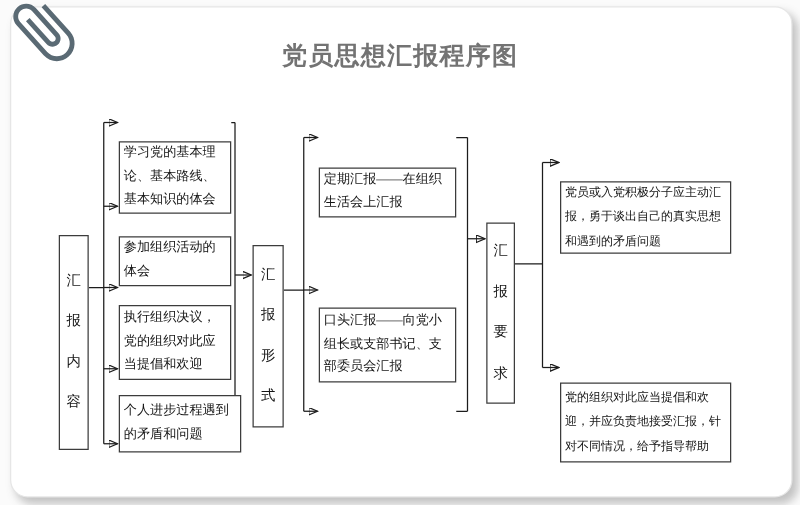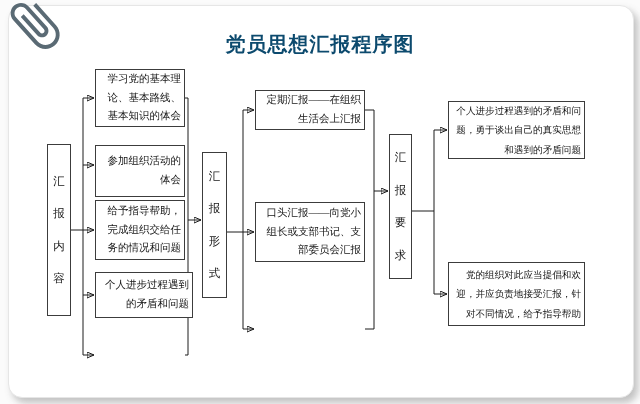--- a/index.html
+++ b/index.html
@@ -15,27 +15,28 @@
     background:#ffffff;border:1px solid #e6e6e6;border-radius:14px;
     box-shadow:4px 5px 7px rgba(90,90,90,.35);
   }
   .clip{
     position:absolute;left:4px;top:-6px;width:62px;height:62px;
     transform:rotate(-42deg);z-index:3;
   }
   .title{
     position:absolute;left:0;top:31px;width:640px;margin:0;
     text-align:center;font-family:"Liberation Sans","DejaVu Sans",sans-serif;
-    font-size:20px;font-weight:700;letter-spacing:1px;color:#0c4a6e;z-index:2;
+    font-size:20px;font-weight:700;letter-spacing:1px;color:#737373;z-index:2;
   }
   .node{
     position:absolute;box-sizing:border-box;border:1px solid #3c3c3c;
     background:#fff;display:flex;align-items:center;justify-content:center;
-    text-align:right;font-size:10.5px;line-height:1.8;z-index:2;
+    text-align:left;font-size:10.5px;line-height:1.8;z-index:2;
     padding:1px 3px;
+    margin-top:44px;
   }
   .vnode{
     flex-direction:column;gap:21px;font-size:11.5px;line-height:1;
     padding:0;letter-spacing:0;
   }
   .small{font-size:9.6px;line-height:2.0;}
   .wires{position:absolute;left:0;top:0;width:640px;height:404px;z-index:1;}
   .wires path{stroke:#1c1c1c;stroke-width:1;fill:none;}
 </style>
 </head>
@@ -83,25 +84,25 @@
   <div class="node vnode" style="left:47px;top:144px;width:24px;height:172px">
       <span>汇</span>
       <span>报</span>
       <span>内</span>
       <span>容</span>
     </div>
 
   <div class="node" style="left:95px;top:69px;width:90px;height:58px">
     <span>学习党的基本理论、基本路线、基本知识的体会</span>
   </div>
-  <div class="node" style="left:95px;top:145px;width:90px;height:52px">
+  <div class="node" style="left:95px;top:145px;width:90px;height:40px">
     <span>参加组织活动的体会</span>
   </div>
   <div class="node" style="left:95px;top:200px;width:90px;height:60px">
-    <span>给予指导帮助，完成组织交给任务的情况和问题</span>
+    <span>执行组织决议，党的组织对此应当提倡和欢迎</span>
   </div>
   <div class="node" style="left:95px;top:272px;width:98px;height:46px">
     <span>个人进步过程遇到的矛盾和问题</span>
   </div>
 
   <div class="node vnode" style="left:202px;top:152px;width:25px;height:146px">
       <span>汇</span>
       <span>报</span>
       <span>形</span>
       <span>式</span>
@@ -115,18 +116,18 @@
   </div>
 
   <div class="node vnode" style="left:389px;top:134px;width:23px;height:145px">
       <span>汇</span>
       <span>报</span>
       <span>要</span>
       <span>求</span>
     </div>
 
   <div class="node small" style="left:448px;top:101px;width:137px;height:58px">
-    <span>个人进步过程遇到的矛盾和问题，勇于谈出自己的真实思想和遇到的矛盾问题</span>
+    <span>党员或入党积极分子应主动汇报，勇于谈出自己的真实思想和遇到的矛盾问题</span>
   </div>
   <div class="node small" style="left:448px;top:262px;width:137px;height:64px">
     <span>党的组织对此应当提倡和欢迎，并应负责地接受汇报，针对不同情况，给予指导帮助</span>
   </div>
 </div>
 
 </body></html>

